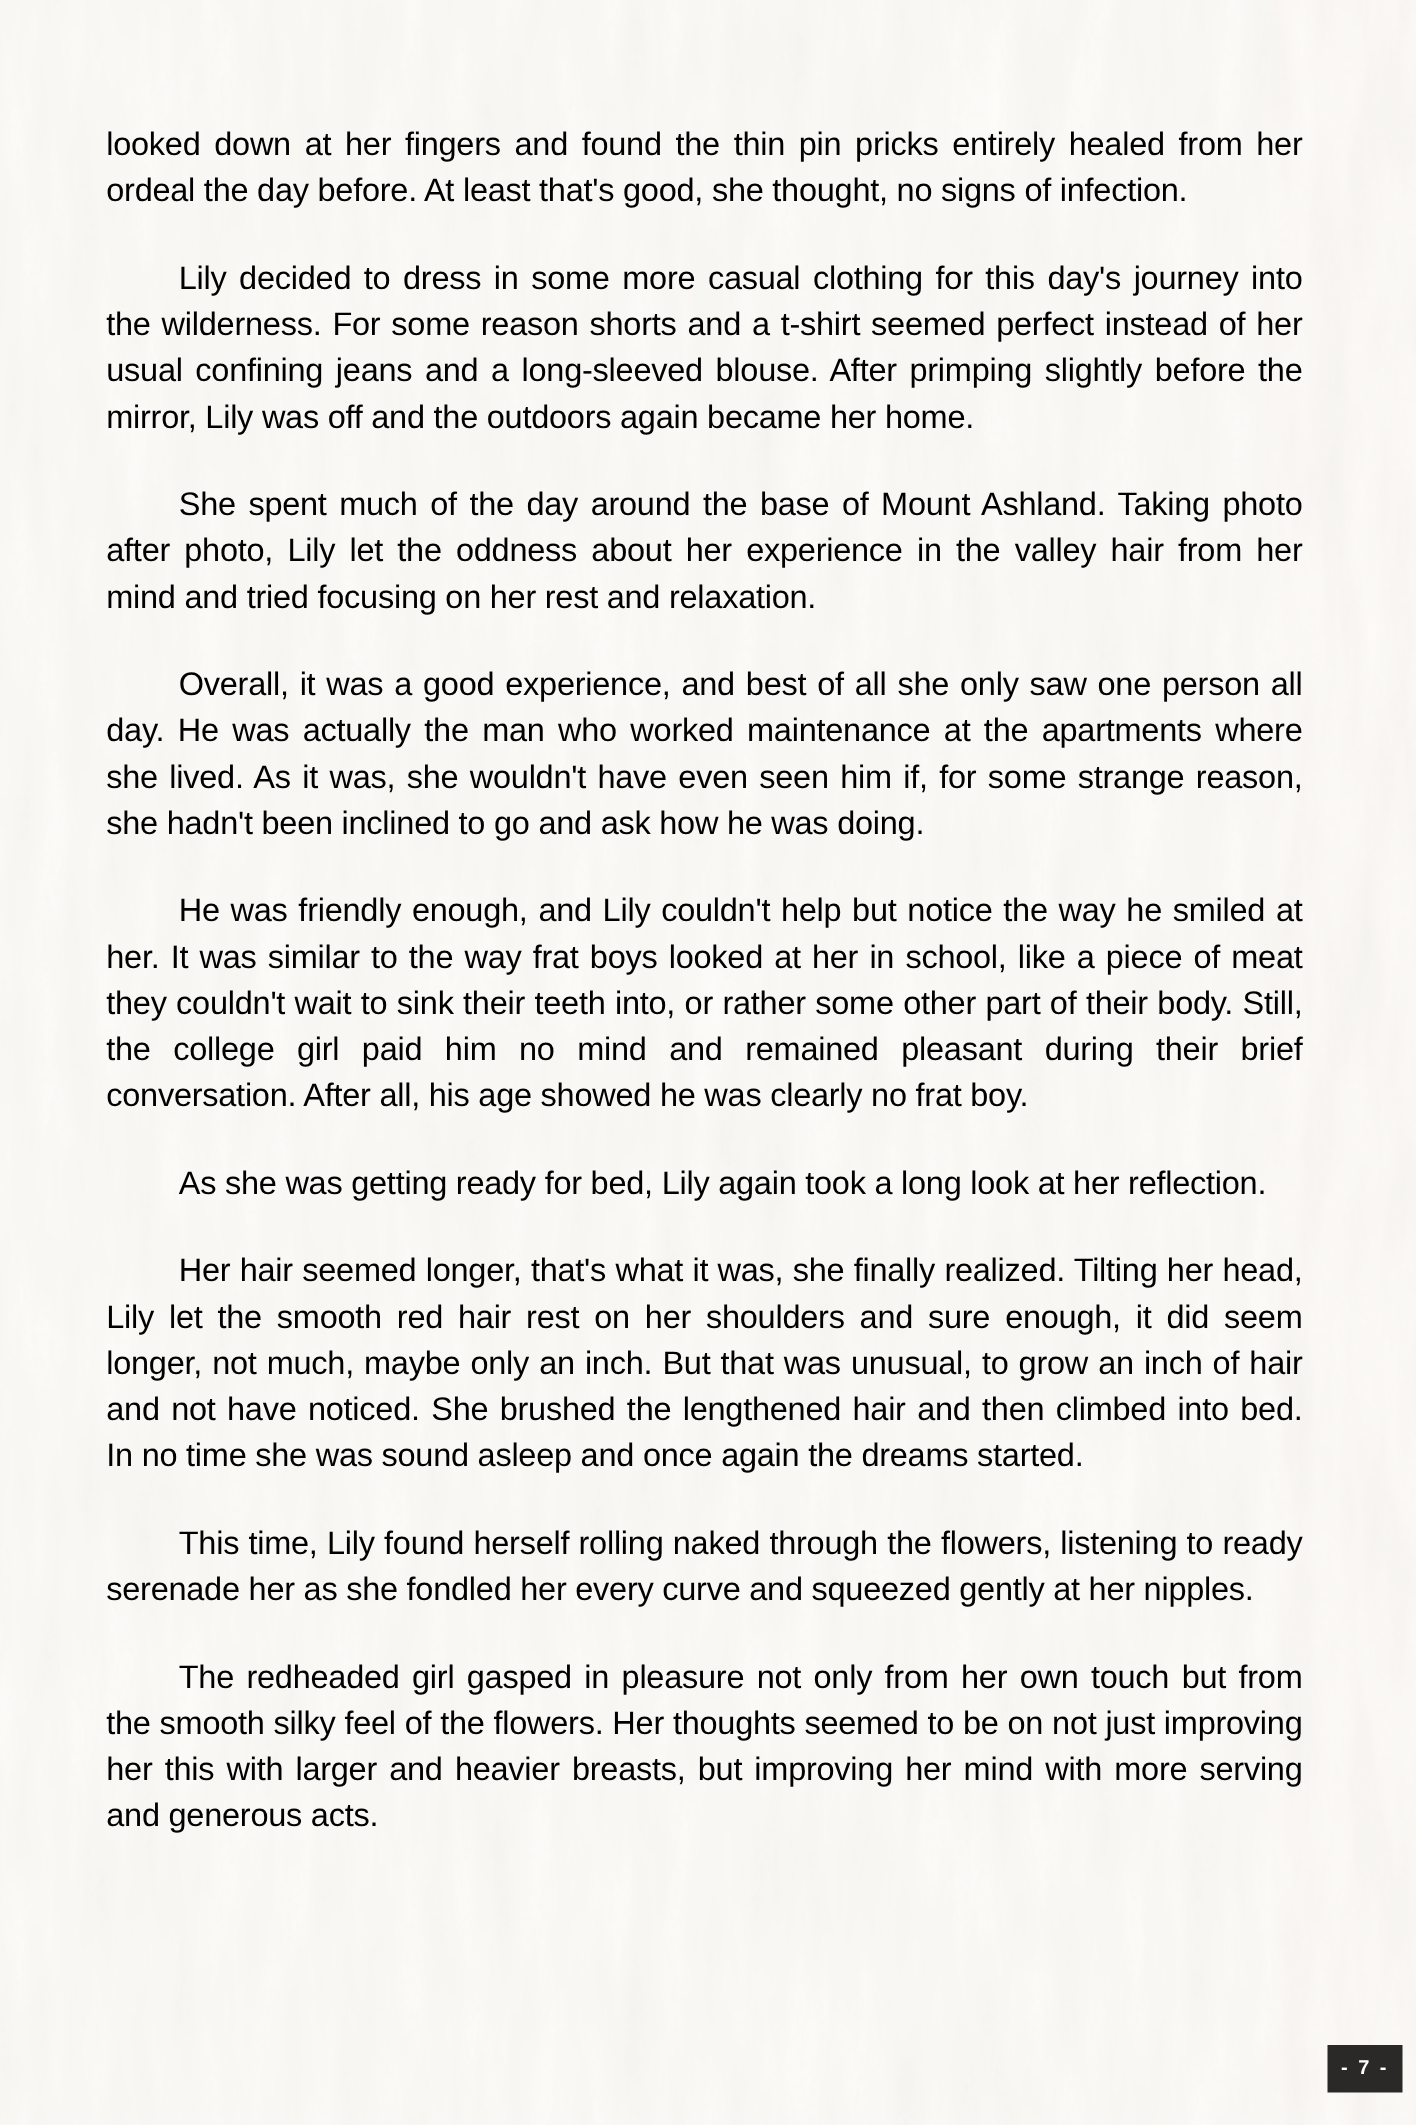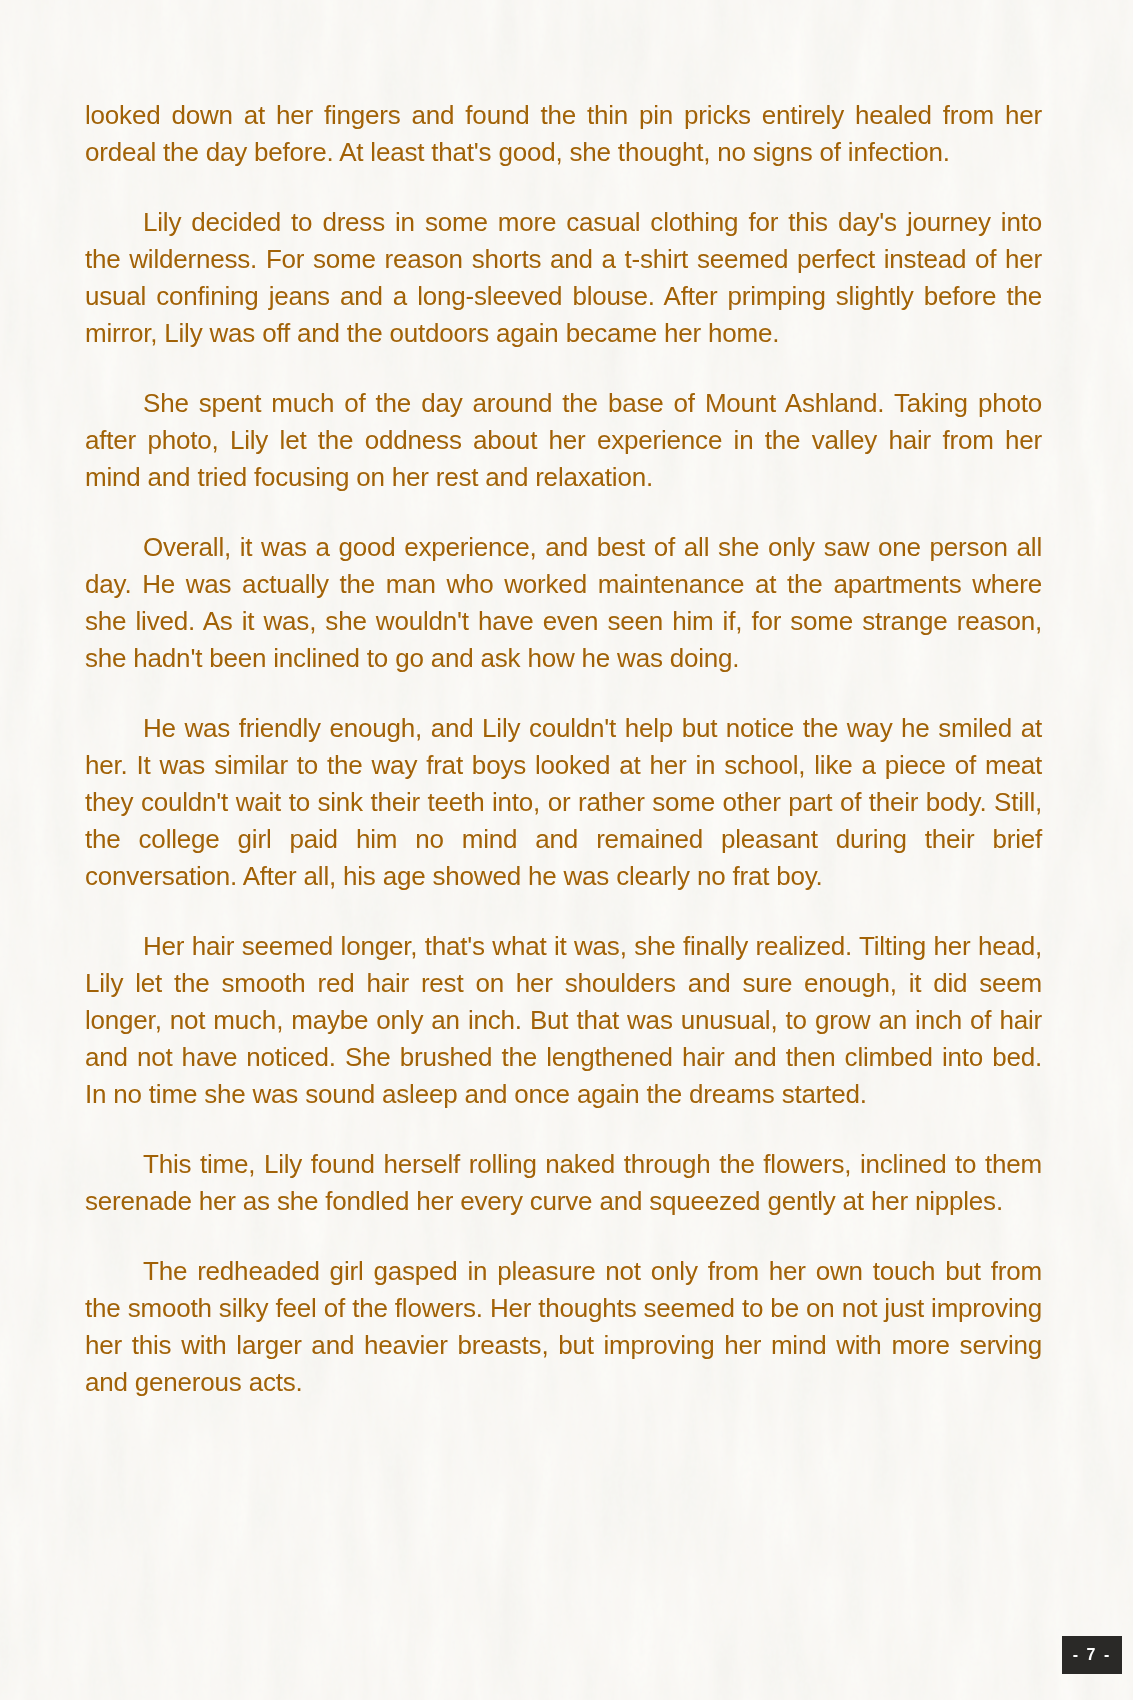--- a/index.html
+++ b/index.html
@@ -84,26 +84,27 @@
           <feFuncB type="linear" slope="0.1" intercept="0.89"></feFuncB>
           <feFuncA type="linear" slope="0" intercept="0.5"></feFuncA>
         </feComponentTransfer>
       </filter>
     </defs>
     <rect width="1133" height="1700" fill="#f3f1ec"></rect>
     <rect width="1133" height="1700" filter="url(#wrinkles)" opacity="0.85"></rect>
     <rect width="1133" height="1700" filter="url(#grain)" opacity="0.35"></rect>
   </svg>
 
-  <div class="text-column" style="color: #a16207;">
+  <div class="text-column" style="color: #000000;">
     <p class="para">looked down at her fingers and found the thin pin pricks entirely healed from her ordeal the day before. At least that's good, she thought, no signs of infection.</p>
     <p class="para indent">Lily decided to dress in some more casual clothing for this day's journey into the wilderness. For some reason shorts and a t-shirt seemed perfect instead of her usual confining jeans and a long-sleeved blouse. After primping slightly before the mirror, Lily was off and the outdoors again became her home.</p>
     <p class="para indent">She spent much of the day around the base of Mount Ashland. Taking photo after photo, Lily let the oddness about her experience in the valley hair from her mind and tried focusing on her rest and relaxation.</p>
     <p class="para indent">Overall, it was a good experience, and best of all she only saw one person all day. He was actually the man who worked maintenance at the apartments where she lived. As it was, she wouldn't have even seen him if, for some strange reason, she hadn't been inclined to go and ask how he was doing.</p>
     <p class="para indent">He was friendly enough, and Lily couldn't help but notice the way he smiled at her. It was similar to the way frat boys looked at her in school, like a piece of meat they couldn't wait to sink their teeth into, or rather some other part of their body. Still, the college girl paid him no mind and remained pleasant during their brief conversation. After all, his age showed he was clearly no frat boy.</p>
+    <p class="para indent">As she was getting ready for bed, Lily again took a long look at her reflection.</p>
     <p class="para indent">Her hair seemed longer, that's what it was, she finally realized. Tilting her head, Lily let the smooth red hair rest on her shoulders and sure enough, it did seem longer, not much, maybe only an inch. But that was unusual, to grow an inch of hair and not have noticed. She brushed the lengthened hair and then climbed into bed. In no time she was sound asleep and once again the dreams started.</p>
-    <p class="para indent">This time, Lily found herself rolling naked through the flowers, inclined to them serenade her as she fondled her every curve and squeezed gently at her nipples.</p>
+    <p class="para indent">This time, Lily found herself rolling naked through the flowers, listening to ready serenade her as she fondled her every curve and squeezed gently at her nipples.</p>
     <p class="para indent">The redheaded girl gasped in pleasure not only from her own touch but from the smooth silky feel of the flowers. Her thoughts seemed to be on not just improving her this with larger and heavier breasts, but improving her mind with more serving and generous acts.</p>
   </div>
 
   <div class="page-number-badge" style="background-color: rgb(42, 41, 39); color: rgb(255, 255, 255);">- 7 -</div>
 
 </div>
 
 </body></html>

